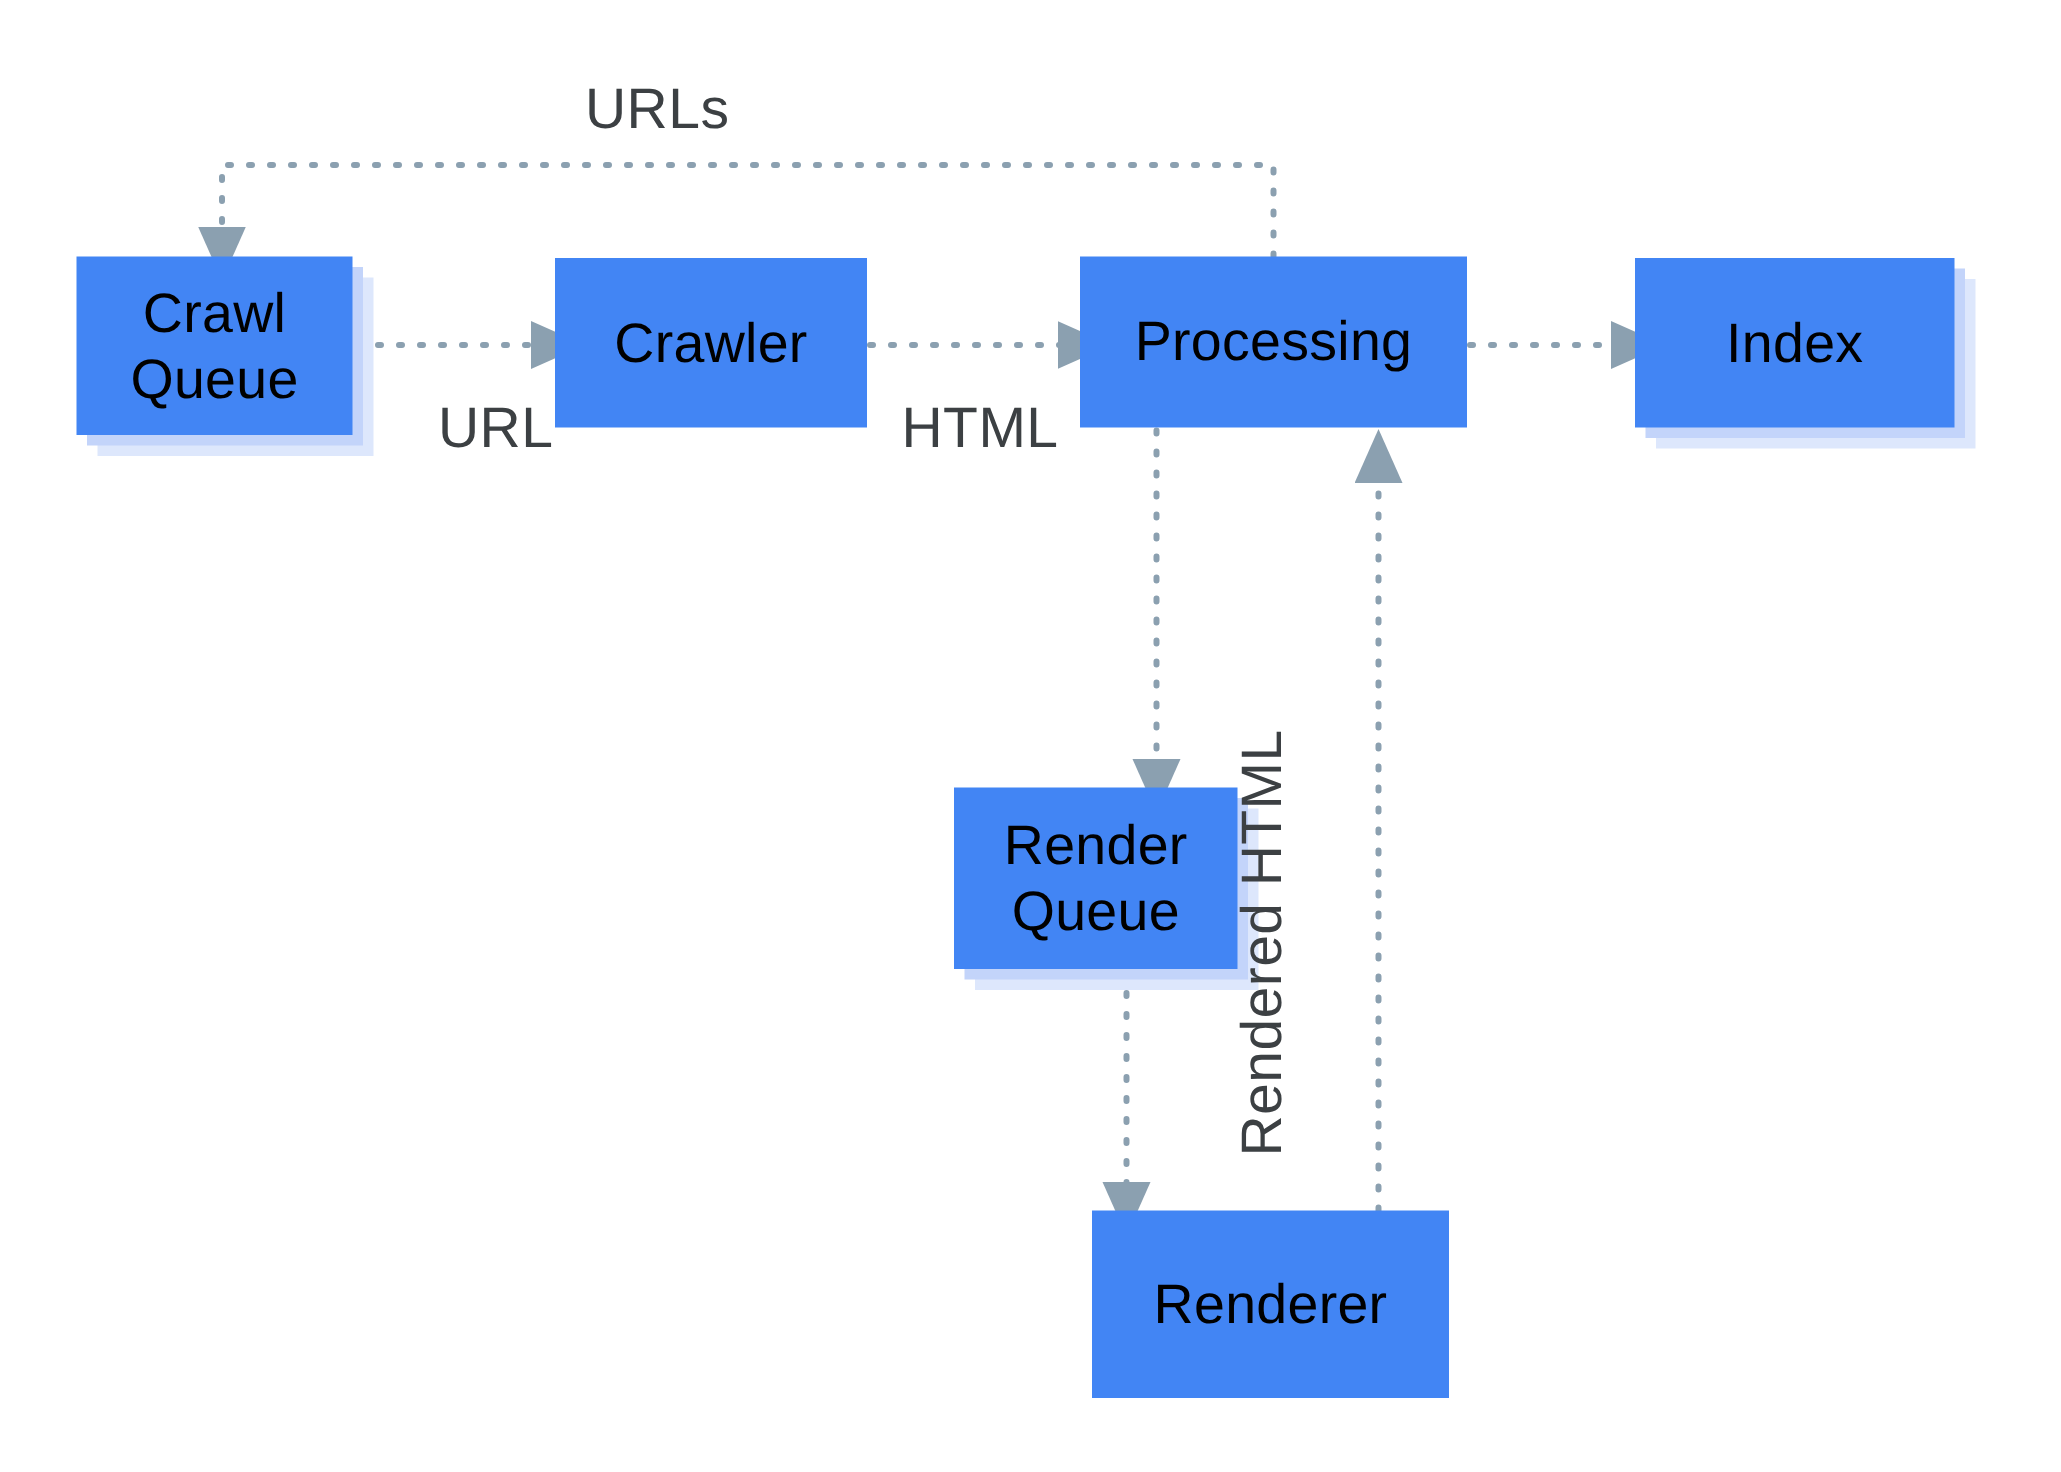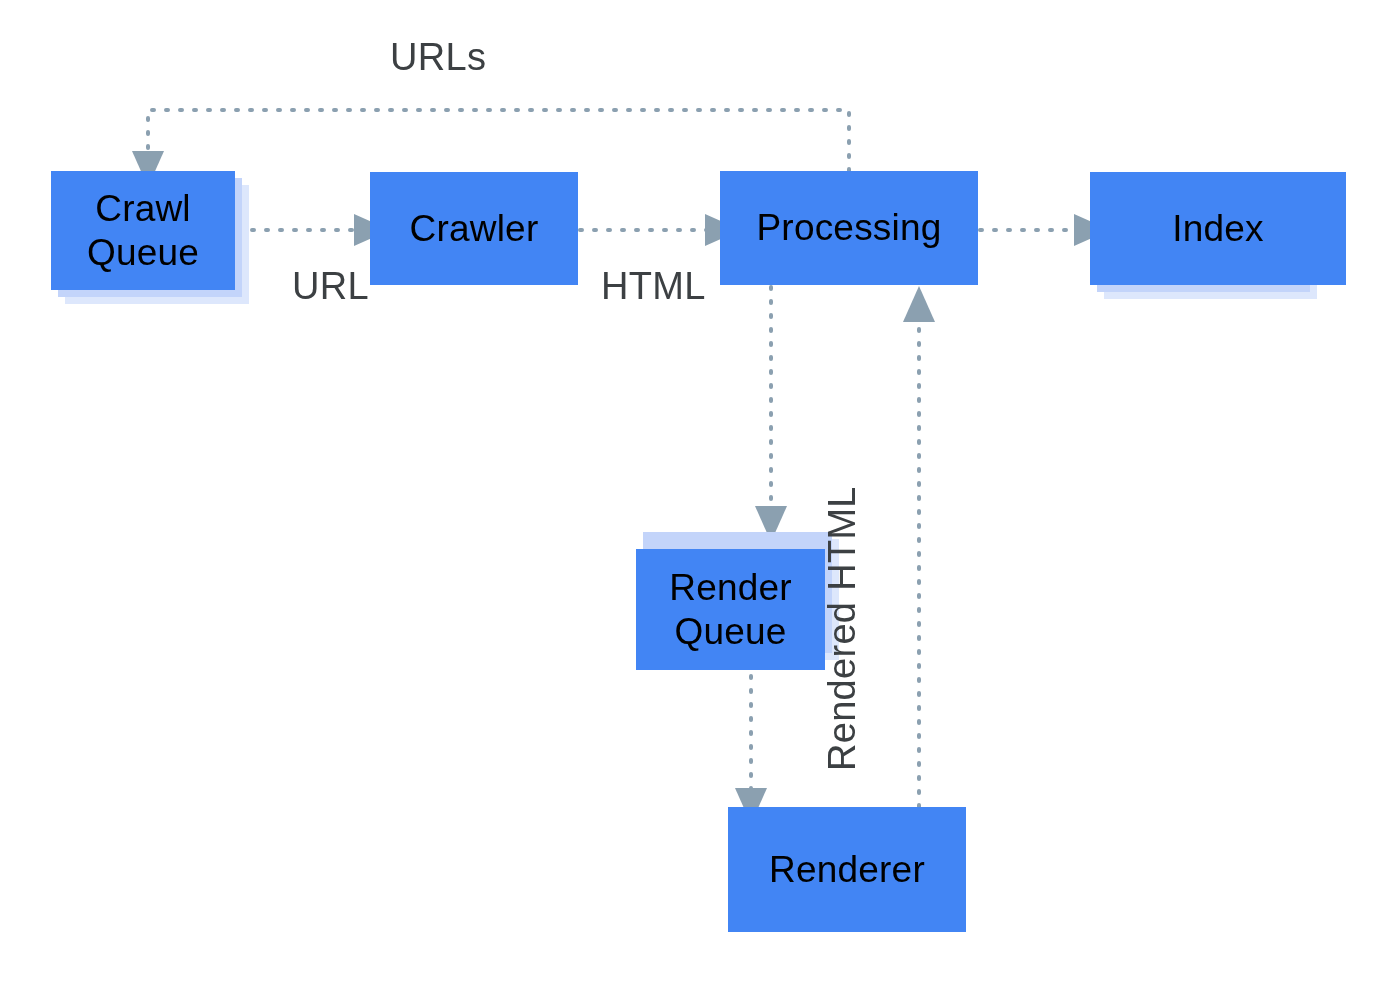--- a/index.html
+++ b/index.html
@@ -127,36 +127,36 @@
   <div class="node" style="left:370px; top:172px; width:208px; height:113px;">
     <span class="node-label">Crawler</span>
   </div>
 
   <div class="node" style="left:720px; top:171px; width:258px; height:114px;">
     <span class="node-label">Processing</span>
   </div>
 
   <div class="stack-shadow s2" style="left:1104px; top:186px; width:213px; height:113px;"></div>
   <div class="stack-shadow s1" style="left:1097px; top:179px; width:213px; height:113px;"></div>
-  <div class="node" style="left:1090px; top:172px; width:256px; height:113px;">
+  <div class="node" style="left:1090px; top:172px; width:213px; height:113px;">
     <span class="node-label">Index</span>
   </div>
 
   <div class="stack-shadow s2" style="left:650px; top:539px; width:189px; height:121px;"></div>
   <div class="stack-shadow s1" style="left:643px; top:532px; width:189px; height:121px;"></div>
-  <div class="node" style="left:636px; top:525px; width:189px; height:121px;margin-top:24px;">
+  <div class="node" style="left:636px; top:525px; width:189px; height:121px;">
     <span class="node-label">Render
 Queue</span>
   </div>
 
   <div class="node" style="left:728px; top:807px; width:238px; height:125px;">
     <span class="node-label">Renderer</span>
   </div>
 
-  <div class="edge-label" style="left:390px; top:36px;">URLs</div>
+  <div class="edge-label" style="left:390px; top:52px;">URLs</div>
 
   <div class="edge-label" style="left:272px; top:265px;margin-left:20px;">URL</div>
 
   <div class="edge-label" style="left:601px; top:265px;text-align:center;">HTML</div>
 
   <div class="edge-label vertical" style="left:864px; top:728px;">Rendered HTML</div>
 
 </div>
 
 </body></html>

